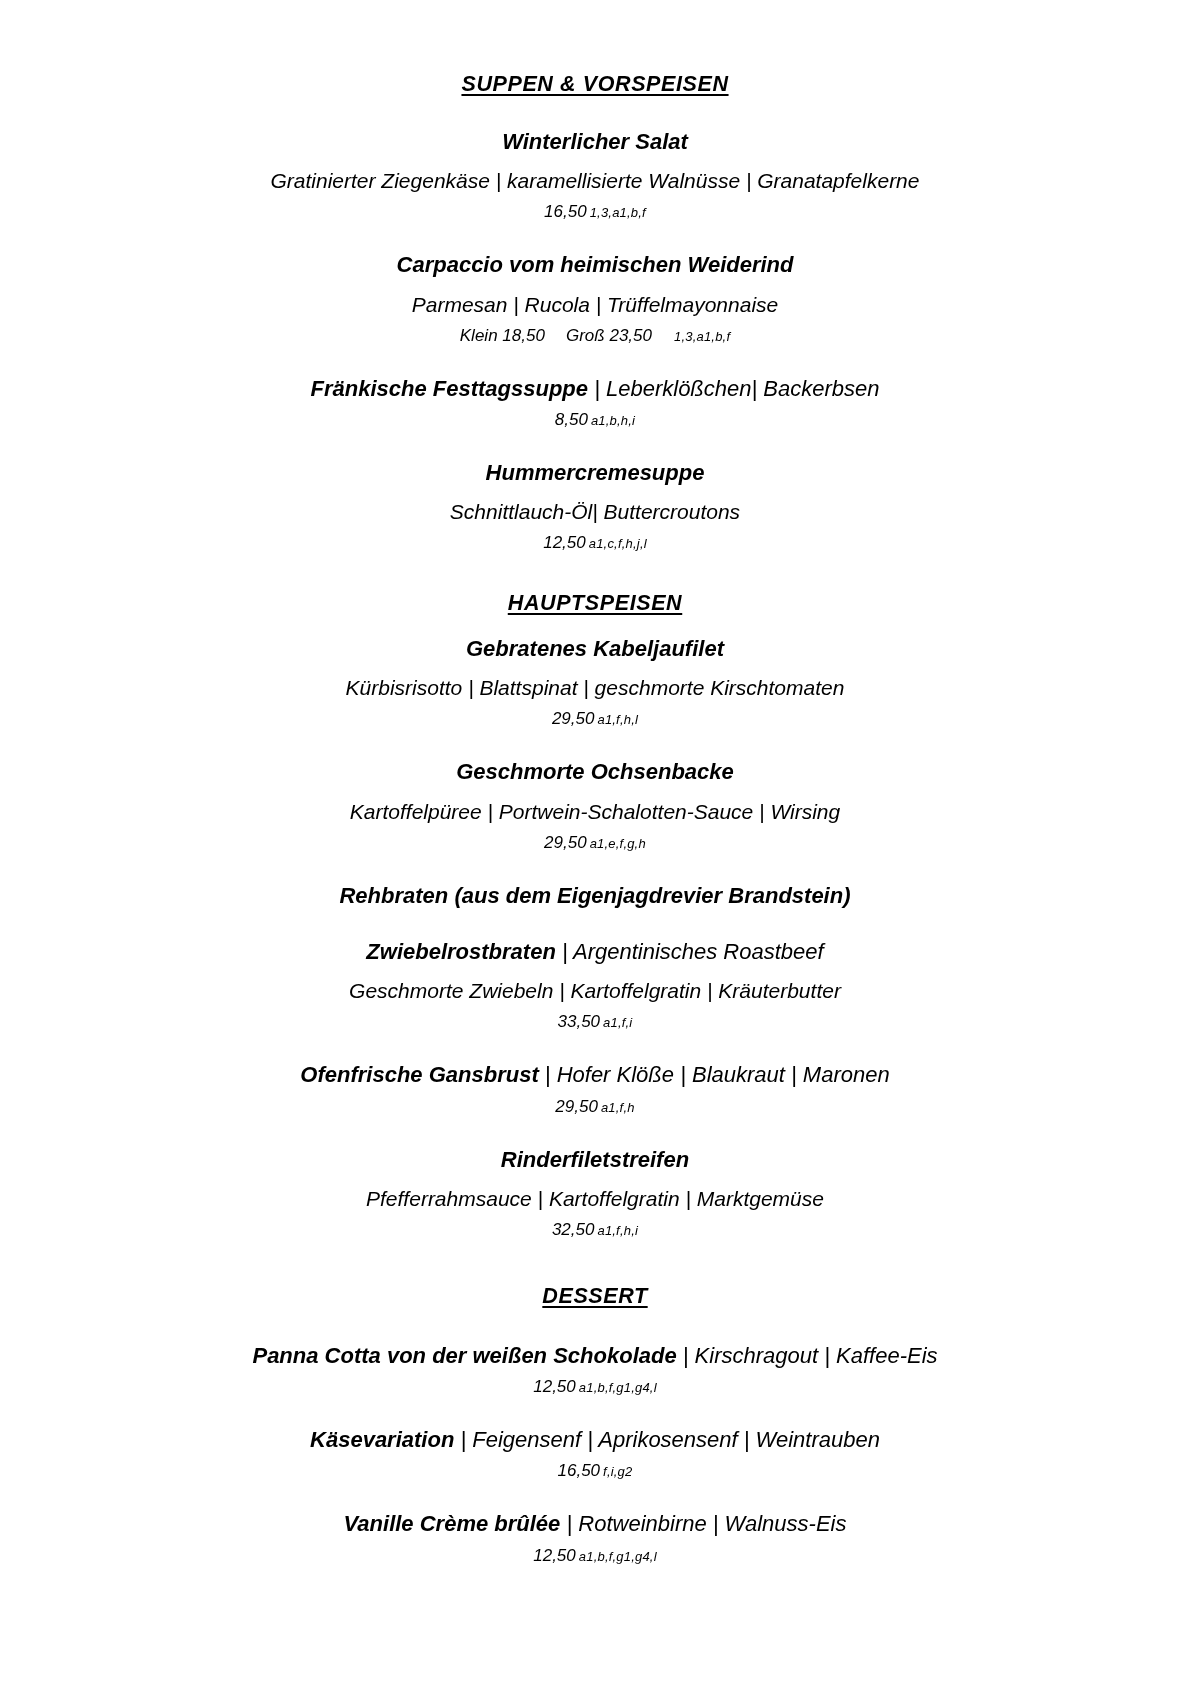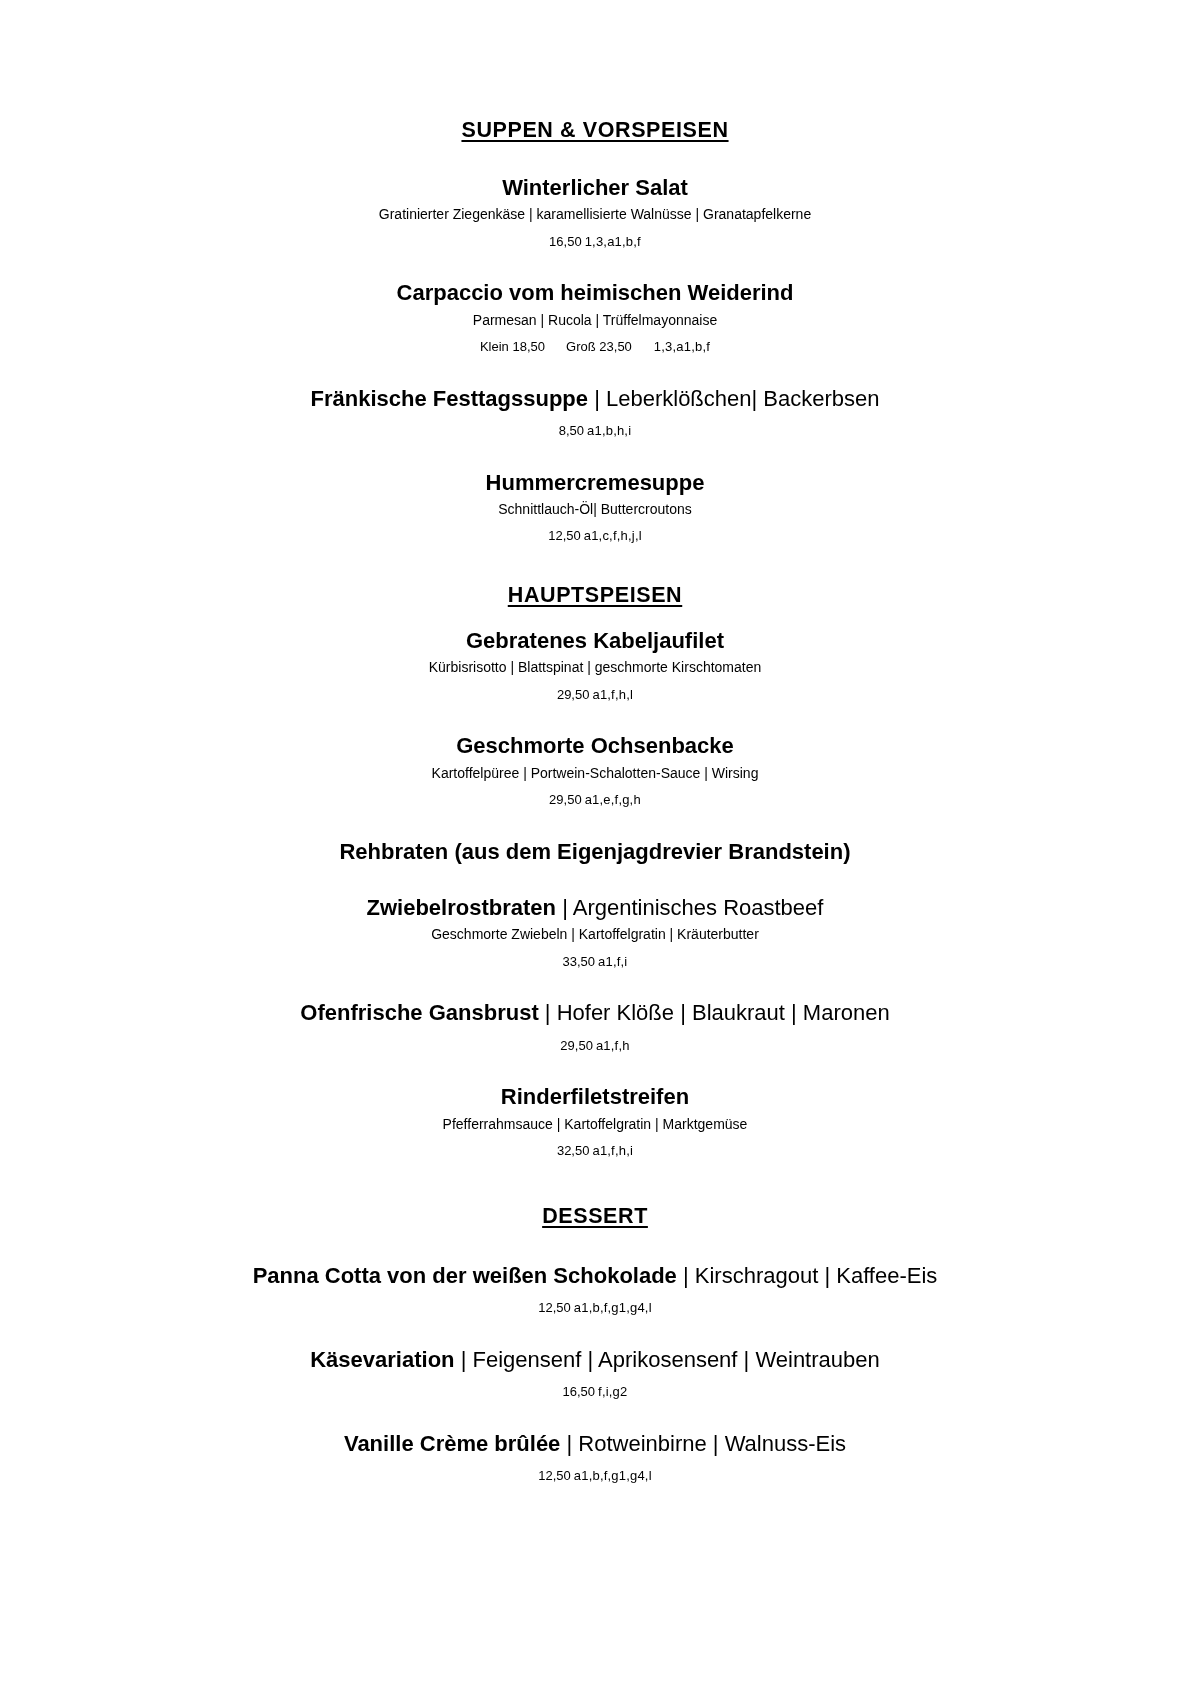--- a/index.html
+++ b/index.html
@@ -12,21 +12,22 @@
     height: 1683px;
     font-family: "Liberation Sans", sans-serif;
     color: #000000;
     -webkit-font-smoothing: antialiased;
   }
   .page {
     position: relative;
     width: 1190px;
     height: 1292px;
     box-sizing: border-box;
-    padding: 118px 150px 40px 150px;
+    padding: 72px 150px 40px 150px;
+    font-style: italic;
   }
   .menu {
     text-align: center;
   }
   .section-title {
     font-size: 21.5px;
     font-weight: bold;
     letter-spacing: 0.6px;
     text-decoration: underline;
     text-underline-offset: 3px;
@@ -43,33 +44,33 @@
     font-size: 22px;
     font-weight: bold;
     line-height: 1.38;
     margin: 0;
   }
   .dish-name .light {
     font-weight: normal;
     text-align: center;
   }
   .dish-desc {
-    font-size: 14px;
+    font-size: 21px;
     font-weight: normal;
     line-height: 1.38;
-    margin: 2px 0 0 0;
+    margin: 10px 0 0 0;
   }
   .price-line {
     font-size: 19px;
     line-height: 1.35;
     margin: 2px 0 0 0;
     white-space: pre;
   }
   .price {
-    font-size: 13px;
+    font-size: 17px;
   }
   .allergens {
     font-size: 13px;
     vertical-align: baseline;
     letter-spacing: 0.2px;
     margin-left: 3px;
   }
   .allergens-far { margin-left: 22px; }
 </style>
 </head>

